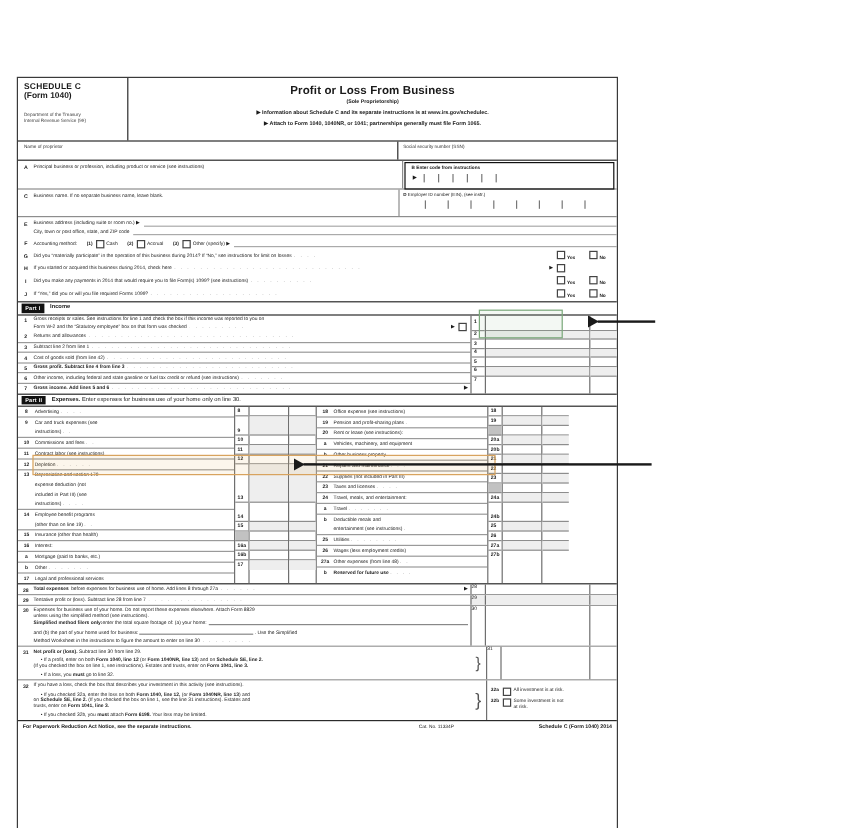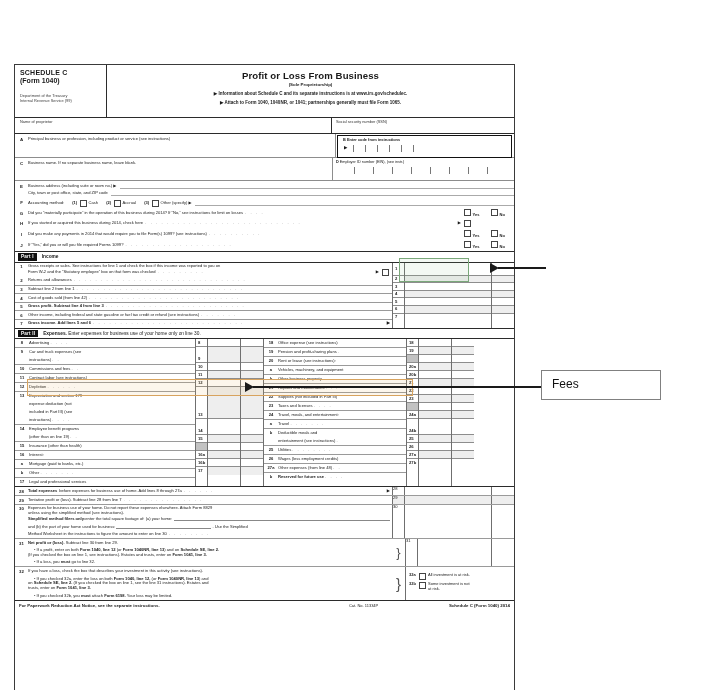--- a/index.html
+++ b/index.html
@@ -865,17 +865,14 @@
   <div id="hl-green" style="left:399px;top:222px;width:70px;height:24px;"></div>
   <div id="hl-orange" style="left:27px;top:343px;width:386px;height:17px;"></div>
 
   <div class="arrowline" style="left:498px;top:231px;width:48px;"></div>
   <div class="arrowhead" style="left:490px;top:226.5px;transform:rotate(180deg);"></div>
 
   <div class="arrowline" style="left:253px;top:350px;width:290px;"></div>
   <div class="arrowhead" style="left:245px;top:345.5px;transform:rotate(180deg);"></div>
 
 
-  <div class="callout" id="callout-fees">
-    <span>Fees</span>
-  </div>
 
 </div>
 
 </body></html>

